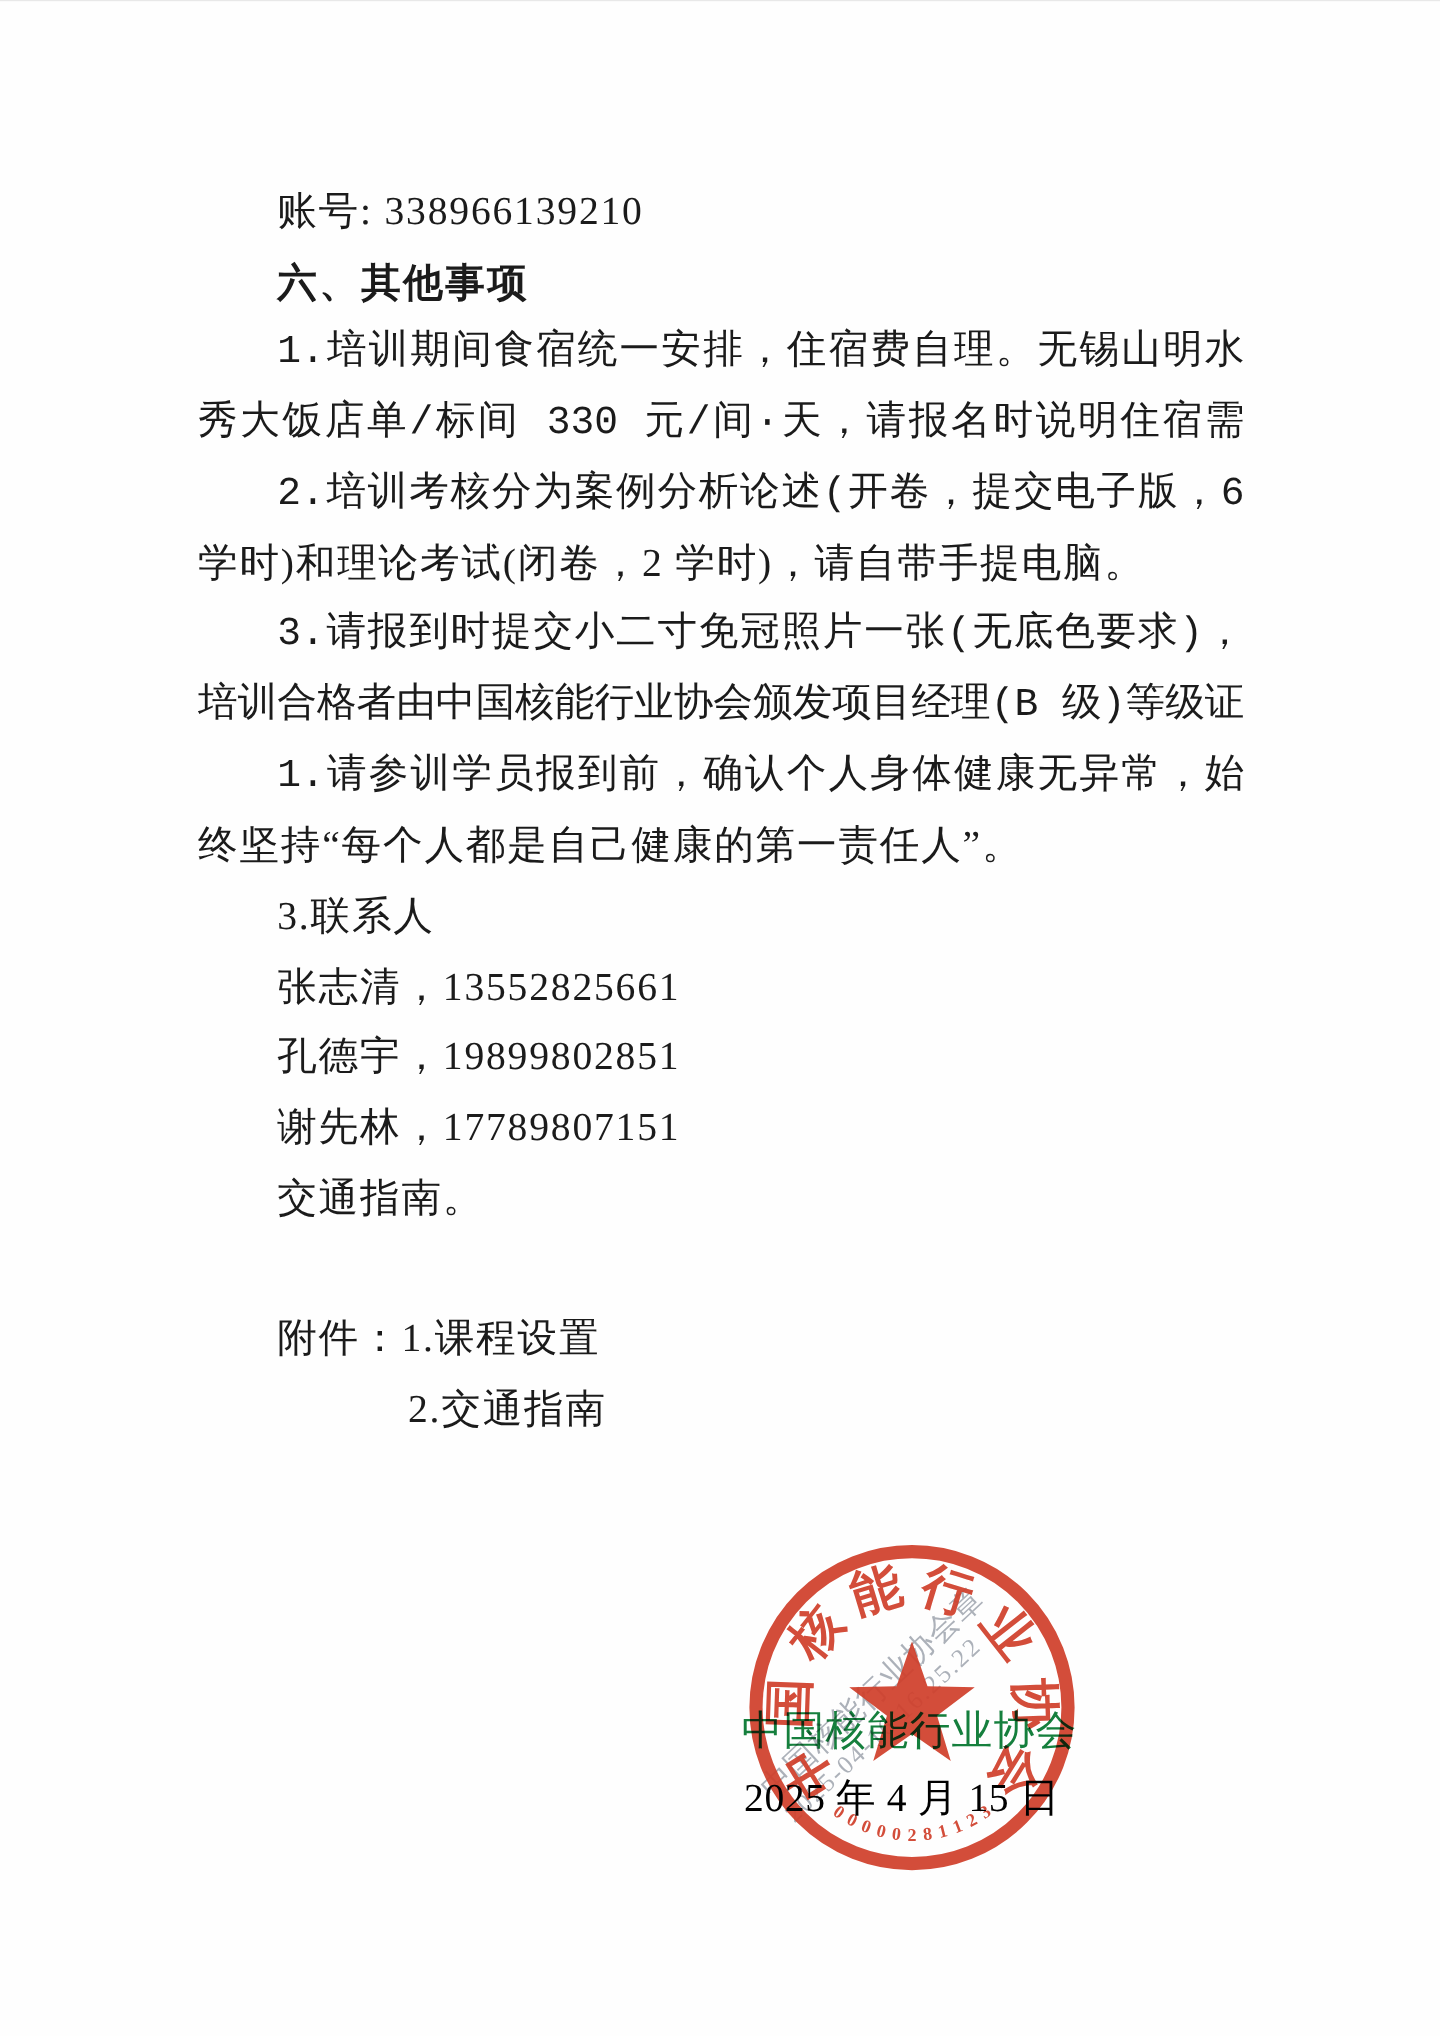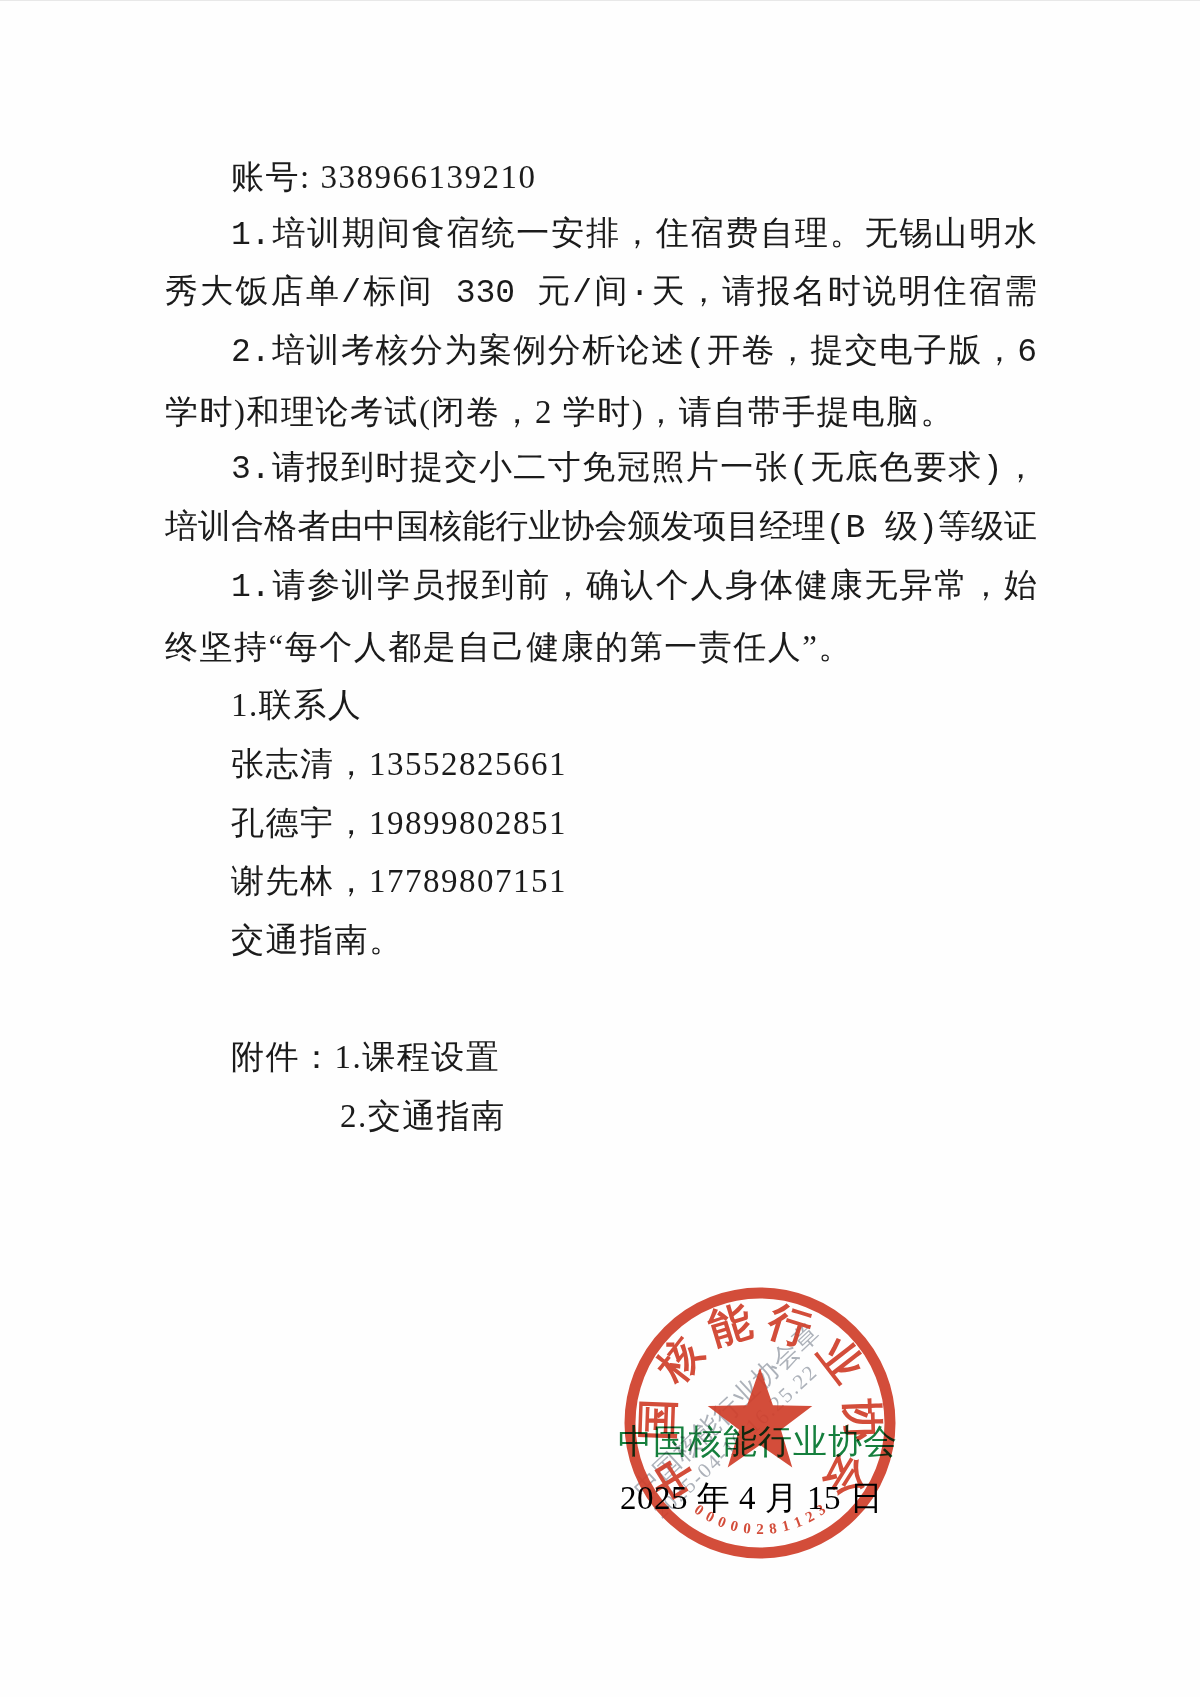--- a/index.html
+++ b/index.html
@@ -44,29 +44,30 @@
   .wm-line1{font-size:26px;letter-spacing:1px;line-height:30px;}
   .wm-line2{font-size:21px;letter-spacing:2px;line-height:26px;font-family:"Liberation Serif",serif;}
 </style>
 </head>
 <body>
 
 <div class="page">
 
   <div class="body-text">
     <div class="line indent">账号: 338966139210</div>
+    <div class="line indent heading">六、其他事项</div>
     <div class="line indent flush">1.培训期间食宿统一安排，住宿费自理。无锡山明水</div>
     <div class="line flush">秀大饭店单/标间 330 元/间·天，请报名时说明住宿需求。</div>
     <div class="line indent flush">2.培训考核分为案例分析论述(开卷，提交电子版，6</div>
     <div class="line">学时)和理论考试(闭卷，2 学时)，请自带手提电脑。</div>
     <div class="line indent flush">3.请报到时提交小二寸免冠照片一张(无底色要求)，</div>
     <div class="line flush">培训合格者由中国核能行业协会颁发项目经理(B 级)等级证书。</div>
     <div class="line indent flush">1.请参训学员报到前，确认个人身体健康无异常，始</div>
     <div class="line">终坚持“每个人都是自己健康的第一责任人”。</div>
-    <div class="line indent">1.联系人</div>
+    <div class="line indent">3.联系人</div>
     <div class="line indent">张志清，13552825661</div>
     <div class="line indent">孔德宇，19899802851</div>
     <div class="line indent">谢先林，17789807151</div>
     <div class="line indent">交通指南。</div>
     <div class="line blank"></div>
     <div class="line indent"><span>附件：</span><span>1.课程设置</span></div>
     <div class="line att2">2.交通指南</div>
   </div>
 
   <div class="watermark">

